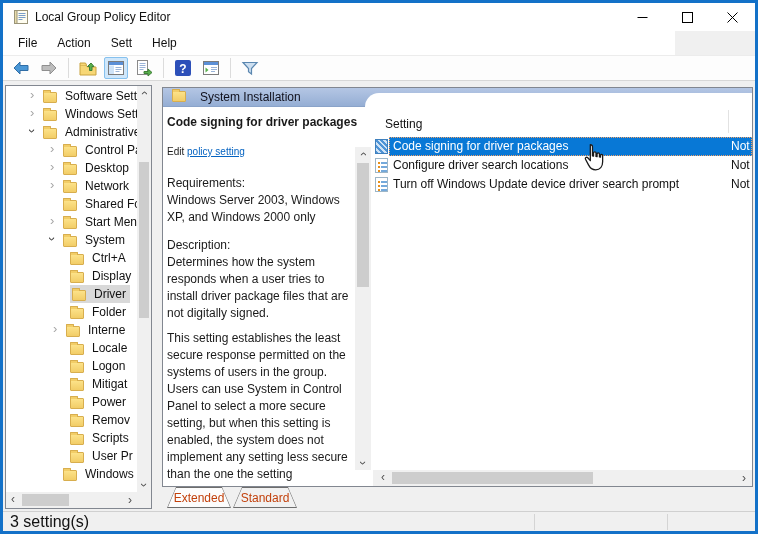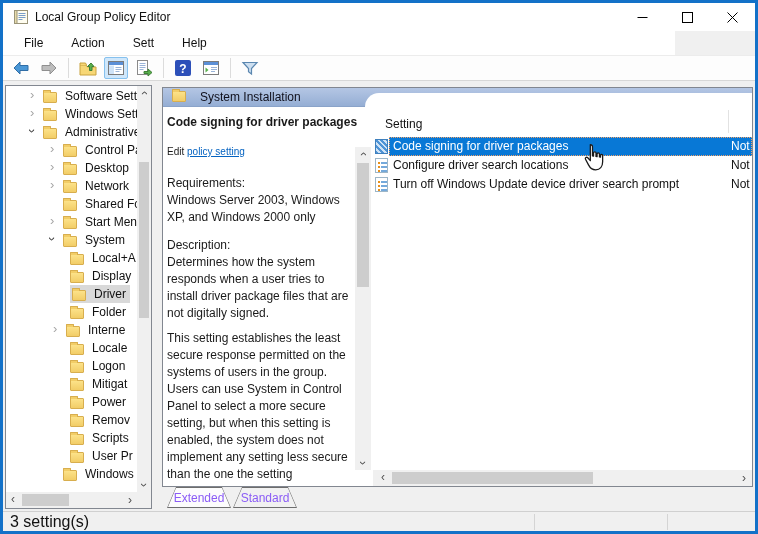--- a/index.html
+++ b/index.html
@@ -9,21 +9,21 @@
 
   
   .titlebar{position:absolute;left:0;top:0;width:752px;height:28px;background:#fff;}
   .app-icon{position:absolute;left:10px;top:6px;width:16px;height:16px;}
   .title-text{position:absolute;left:32px;top:0;height:28px;line-height:28px;font-size:12px;color:#111;}
   .winbtn{position:absolute;top:0;width:45px;height:28px;display:flex;align-items:center;justify-content:center;}
   .winbtn svg{display:block;}
   .btn-min{left:617px;}.btn-max{left:662px;}.btn-close{left:707px;}
 
   
-  .menubar{position:absolute;left:0;top:28px;width:672px;height:24px;background:#fff;padding-left:11px;display:flex;align-items:center;gap:8px;}
+  .menubar{position:absolute;left:0;top:28px;width:672px;height:24px;background:#fff;padding-left:5px;display:flex;align-items:center;}
   .menu-item{font-size:12px;color:#111;padding:3px 10px;}
 
   
   .toolbar{position:absolute;left:0;top:52px;width:752px;height:26px;background:#fdfdfd;border-top:1px solid #ececec;border-bottom:1px solid #d8d8d8;display:flex;align-items:center;gap:4px;padding-left:6px;}
   .tb{width:24px;height:22px;display:flex;align-items:center;justify-content:center;border:1px solid transparent;border-radius:2px;}
   .tb.pressed{background:#cfe7fb;border-color:#86c1ee;}
   .tb-sep{width:1px;height:20px;background:#dcdcdc;margin:0 3px;}
 
   
   .tree-pane{position:absolute;left:2px;top:82px;width:147px;height:424px;background:#fff;border:1px solid #828790;}
@@ -87,21 +87,21 @@
   .picon{width:13px;height:15px;border:1px solid #9db6c8;background:#fff;background-image:
       repeating-linear-gradient(180deg,#e8901a 0 2px,transparent 2px 4px),
       repeating-linear-gradient(180deg,#74a9db 0 2px,transparent 2px 4px);
       background-size:2px 10px,7px 10px;background-position:2px 3px,5px 3px;background-repeat:no-repeat;}
   .picon.blue{border:1px solid #3f80bd;background:#cfe3f6;background-image:repeating-linear-gradient(45deg,#4f94d6 0 2px,#cfe3f6 2px 4px);background-size:auto;background-position:0 0;background-repeat:repeat;}
   .list-hsb{position:absolute;left:210px;right:0;top:382px;height:16px;background:#f0f0f0;}
 
   
   .tabstrip{position:absolute;left:156px;top:484px;height:24px;width:596px;}
   .tab{position:absolute;top:0;height:21px;clip-path:polygon(9px 0,calc(100% - 9px) 0,100% 100%,0 100%);background:#6d6d6d;}
-  .tab .fill{position:absolute;inset:1px;clip-path:polygon(8px 0,calc(100% - 8px) 0,100% 100%,0 100%);display:flex;align-items:center;justify-content:center;font-size:12px;color:#8b5cf6;}
+  .tab .fill{position:absolute;inset:1px;clip-path:polygon(8px 0,calc(100% - 8px) 0,100% 100%,0 100%);display:flex;align-items:center;justify-content:center;font-size:12px;color:#c2410c;}
   .tab-extended{left:8px;width:64px;}
   .tab-standard{left:74px;width:64px;}
   .tab-extended .fill{background:#fcfcfc;}
   .tab-standard .fill{background:#f1f1f1;}
 
   
   .statusbar{position:absolute;left:0;top:508px;width:752px;height:20px;background:#f0f0f0;border-top:1px solid #d0d0d0;}
   .status-text{position:absolute;left:7px;top:0;height:20px;line-height:20px;font-size:16px;color:#111;}
   .status-div{position:absolute;top:2px;width:1px;height:16px;background:#d4d4d4;}
 
@@ -246,21 +246,21 @@
             <span class="folder"></span>
             <span class="tlabel">Start Menu</span>
           </div>
         <div class="trow lvl1">
             <span class="chv exp"><i>›</i></span>
             <span class="folder"></span>
             <span class="tlabel">System</span>
           </div>
         <div class="trow lvl2">
             <span class="folder"></span>
-            <span class="tlabel">Local+A</span>
+            <span class="tlabel">Ctrl+A</span>
           </div>
         <div class="trow lvl2">
             <span class="folder"></span>
             <span class="tlabel">Display</span>
           </div>
         <div class="trow lvl2 selected">
             <span class="sel-wrap">
               <span class="folder"></span>
               <span class="tlabel">Driver</span>
             </span>

